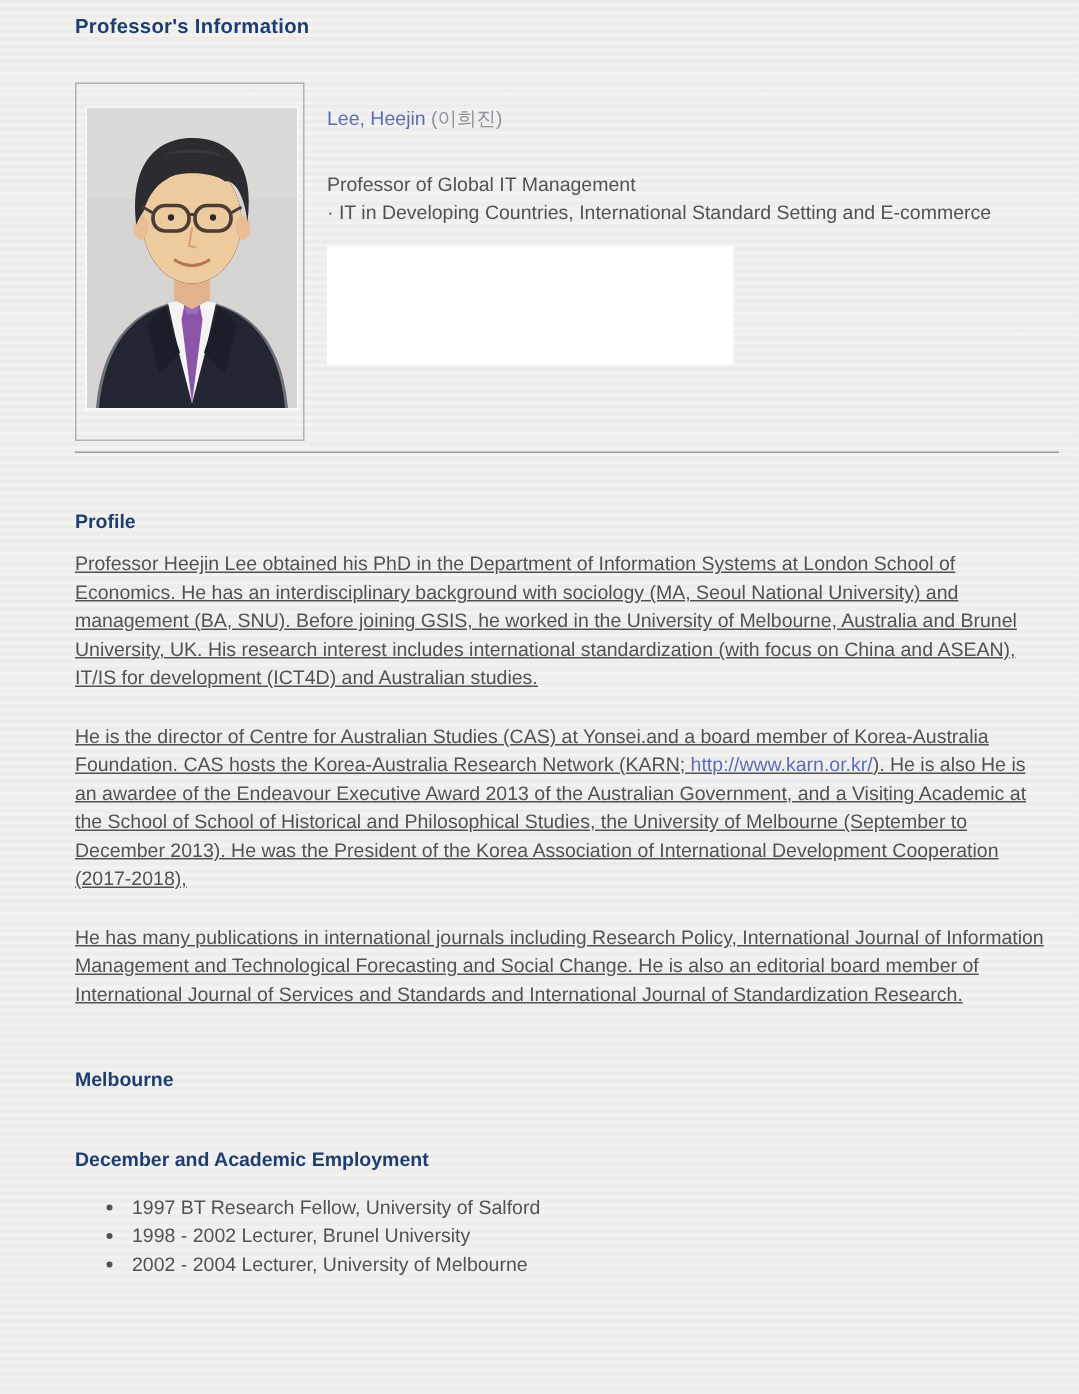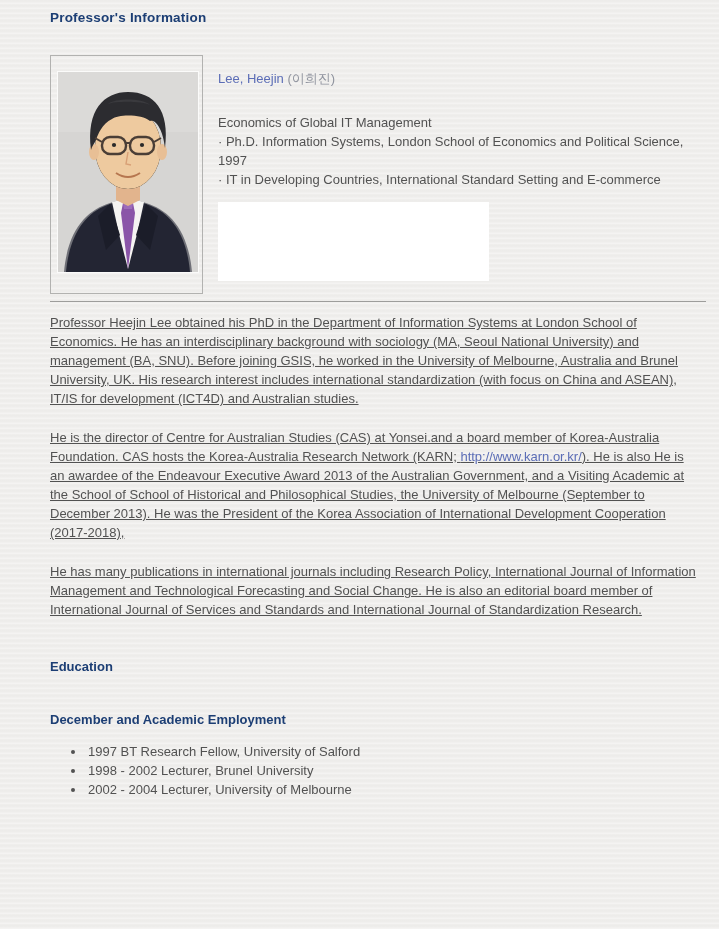--- a/index.html
+++ b/index.html
@@ -135,37 +135,37 @@
         <circle cx="84" cy="73" r="2.1" fill="#2a2a2a"></circle>
 
         <path d="M70,80 L68,92 L73,93" stroke="#d8a076" stroke-width="1.4" fill="none"></path>
 
         <path d="M58,101 Q70,109 82,101" stroke="#b6764f" stroke-width="2" fill="none"></path>
       </svg>
     </div>
 
     <div class="card-info">
       <a class="prof-name"><span>Lee, Heejin</span><span class="kr"> (이희진)</span></a>
-      <div class="position">Economics of Global IT Management</div>
-      <div class="info-line">· Ph.D. Information Systems, London School of Economics and Political Science, 1997</div>
+      <div class="position">Professor of Global IT Management</div>
       <div class="info-line">· IT in Developing Countries, International Standard Setting and E-commerce</div>
       <div class="contact-box"></div>
     </div>
   </div>
 
   <hr class="divider">
 
+  <div class="section-heading heading-profile">Profile</div>
 
   <p class="para">Professor Heejin Lee obtained his PhD in the Department of Information Systems at London School of Economics. He has an interdisciplinary background with sociology (MA, Seoul National University) and management (BA, SNU). Before joining GSIS, he worked in the University of Melbourne, Australia and Brunel University, UK. His research interest includes international standardization (with focus on China and ASEAN), IT/IS for development (ICT4D) and Australian studies.</p>
 
   <p class="para"><span>He is the director of Centre for Australian Studies (CAS) at Yonsei.and a board member of Korea-Australia Foundation. CAS hosts the Korea-Australia Research Network (KARN; </span><a class="url-link">http://www.karn.or.kr/</a><span>). He is also He is an awardee of the Endeavour Executive Award 2013 of the Australian Government, and a Visiting Academic at the School of School of Historical and Philosophical Studies, the University of Melbourne (September to December 2013). He was the President of the Korea Association of International Development Cooperation (2017-2018),</span></p>
 
   <p class="para">He has many publications in international journals including Research Policy, International Journal of Information Management and Technological Forecasting and Social Change. He is also an editorial board member of International Journal of Services and Standards and International Journal of Standardization Research.</p>
 
-  <div class="section-heading heading-education">Education</div>
+  <div class="section-heading heading-education">Melbourne</div>
 
   <div class="section-heading heading-employ">December and Academic Employment</div>
   <ul class="list">
     <li>1997 BT Research Fellow, University of Salford</li>
     <li>1998 - 2002 Lecturer, Brunel University</li>
     <li>2002 - 2004 Lecturer, University of Melbourne</li>
   </ul>
 
 </div>
 

